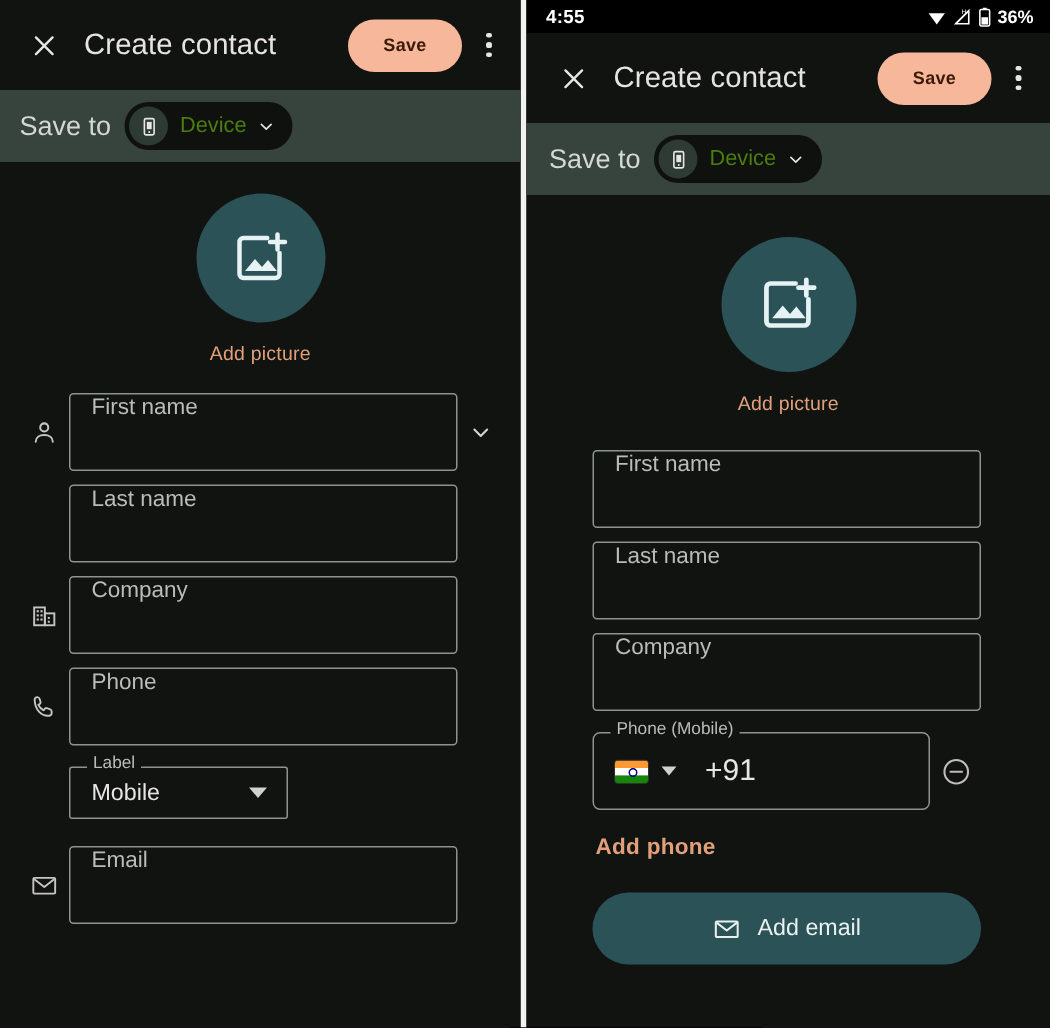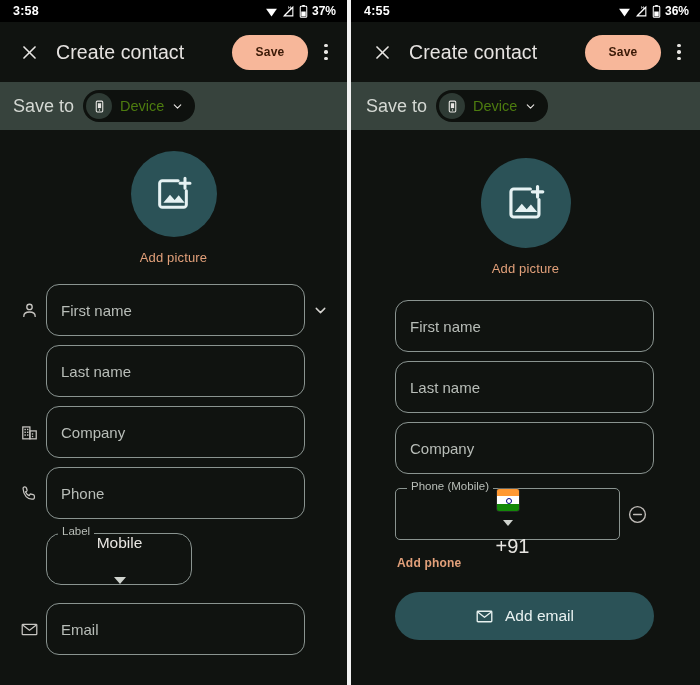--- a/index.html
+++ b/index.html
@@ -87,41 +87,41 @@
 
   
   .form { padding: 0 12px; }
   .row { display: flex; align-items: center; }
   .row-icon {
     width: 34px; flex: 0 0 34px; display: flex;
     align-items: center; justify-content: center; color: #c7c5c1;
   }
   .field {
     flex: 1 1 auto; position: relative;
-    border: 1px solid #8a9490; border-radius: 13px;
-    height: 52px; display: flex; align-items: center;
+    border: 1px solid #8a9490; border-radius: 3px;
+    height: 52px; display: flex; 
     padding: 0 14px; background: transparent;
   }
   .field .ph { color: #b8bdb8; font-size: 15px; }
   .trailing-chev {
     width: 30px; flex: 0 0 30px; display: flex;
     align-items: center; justify-content: center;
   }
   .row-gap { height: 9px; }
 
   
-  .notched { position: relative; flex-direction: column; }
+  .notched { position: relative; }
   .notched > .notch-label {
     position: absolute; top: -8px; left: 11px;
     background: #101310; padding: 0 4px;
     color: #b9beb8; font-size: 11.5px; line-height: 1;
   }
   .label-field {
-    width: 146px; height: 52px;
-    border: 1px solid #8a9490; border-radius: 15px;
+    width: 146px; height: 35px;
+    border: 1px solid #8a9490; border-radius: 2px;
     display: flex; align-items: center; justify-content: space-between;
     padding: 0 13px 0 14px; background: transparent;
   }
   .label-value { color: #e8e6e2; font-size: 15.5px; }
   .tri-down {
     width: 0; height: 0;
     border-left: 6px solid transparent; border-right: 6px solid transparent;
     border-top: 7px solid #cfd3ce;
   }
 
@@ -150,64 +150,39 @@
     width: 0; height: 0;
     border-left: 5px solid transparent; border-right: 5px solid transparent;
     border-top: 6px solid #cfd3ce; flex: 0 0 auto;
   }
   .dial { color: #e8e6e2; font-size: 20px; margin-left: 10px; }
   .minus-btn {
     width: 34px; flex: 0 0 34px; display: flex;
     align-items: center; justify-content: center;
   }
   .add-link {
-    color: #e2a07a; font-size: 12px; font-weight: 700;
+    color: #e2a07a; font-size: 15px; font-weight: 700;
     margin: 16px 0 0 16px; letter-spacing: .2px;
   }
   .add-email-btn {
     margin: 22px 14px 0 14px; height: 48px;
     background: #2b5257; border: none; border-radius: 24px;
     color: #e8f1f0; font-size: 15.5px;
     font-family: "Liberation Sans", sans-serif;
     display: flex; align-items: center; justify-content: center; gap: 11px;
     cursor: pointer; width: calc(100% - 28px);
   }
 </style>
 </head>
 <body>
 
 <div class="screens">
 
   <div class="panel left">
 
-    <div class="statusbar">
-      <span class="status-time">3:58</span>
-      <span class="status-right">
-        <span class="ico">
-          <svg width="13" height="13" viewBox="0 0 24 24">
-              <path d="M2 7 L22 7 L12 21 Z" fill="#fff"></path>
-            </svg>
-        </span>
-        <span class="ico">
-          <svg width="13" height="13" viewBox="0 0 24 24">
-            <path d="M20 4 L20 20 L4 20 Z" fill="none" stroke="#fff" stroke-width="2"></path>
-            <path d="M4 20 L20 4" stroke="#fff" stroke-width="2"></path>
-            <text x="11" y="8" font-size="8" fill="#fff" font-family="Liberation Sans">H</text>
-          </svg>
-        </span>
-        <span class="ico">
-          <svg width="9" height="13" viewBox="0 0 12 20">
-            <rect x="4" y="0" width="4" height="2" fill="#fff"></rect>
-            <rect x="1" y="2" width="10" height="17" rx="1.5" fill="none" stroke="#fff" stroke-width="1.6"></rect>
-            <rect x="2.6" y="10" width="6.8" height="7.5" fill="#fff"></rect>
-          </svg>
-        </span>
-        <span class="status-batt">37%</span>
-      </span>
-    </div>
 
     <div class="appbar">
       <div class="close-btn">
         <svg width="19" height="19" viewBox="0 0 24 24">
             <path d="M5 5 L19 19 M19 5 L5 19" stroke="#e8e6e3" stroke-width="2" stroke-linecap="round"></path>
           </svg>
       </div>
       <div class="appbar-title">Create contact</div>
       <div class="spacer"></div>
       <button class="save-btn">Save</button>

